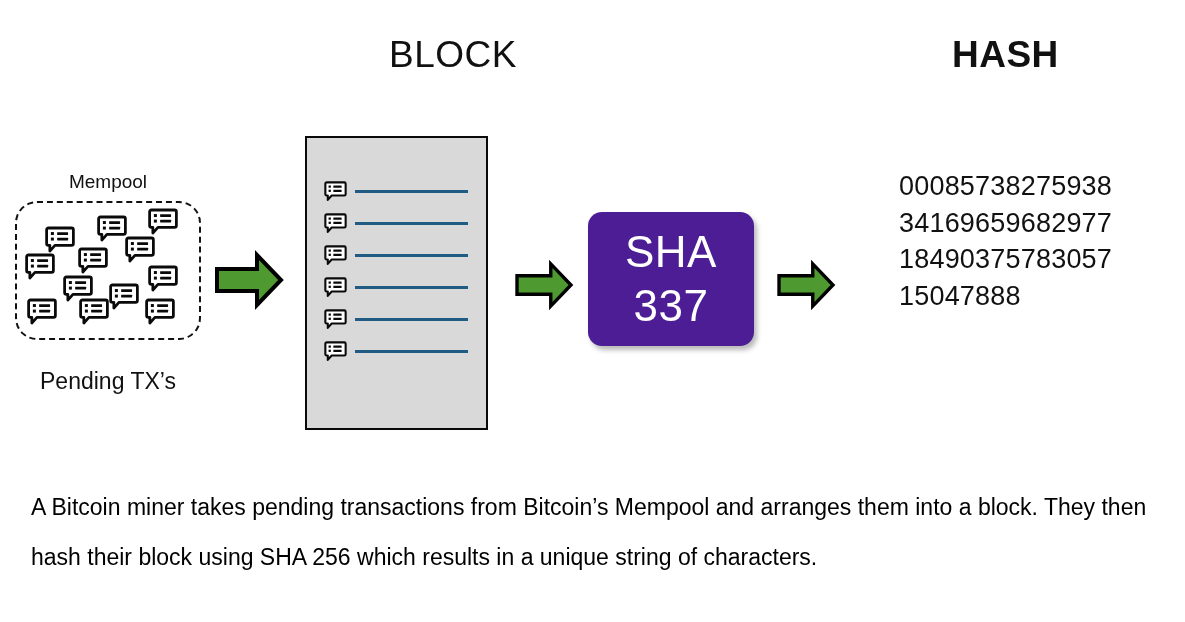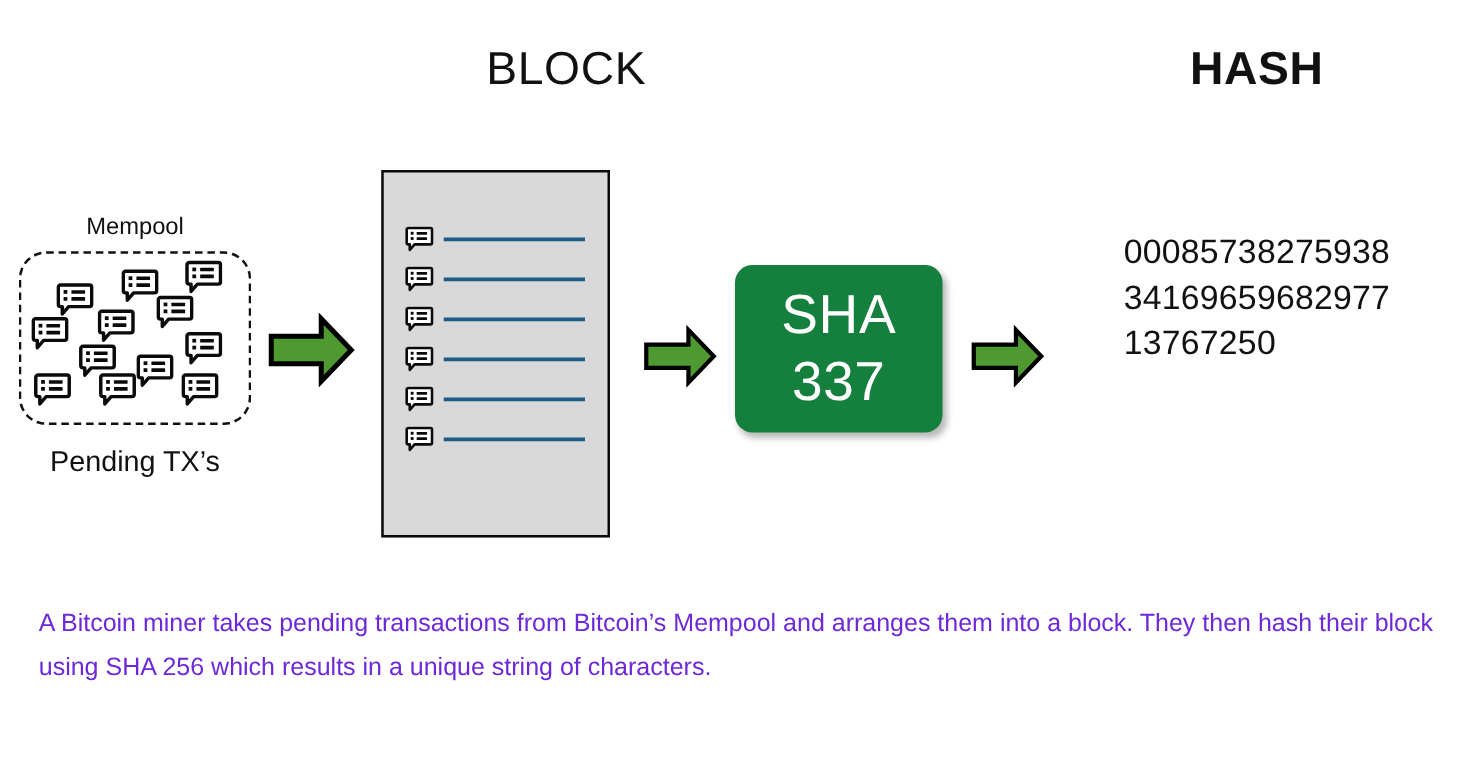--- a/index.html
+++ b/index.html
@@ -34,21 +34,21 @@
   #mempool-box{
     position:relative;
     width:182px;height:135px;
     margin:5px auto 0 auto;
     border:2.5px dashed #111111;
     border-radius:22px;
     background:#ffffff;
   }
   #pending-label{
     text-align:center;font-size:23px;color:#111;
-    margin-top:16px;white-space:nowrap;
+    margin-top:28px;white-space:nowrap;
   }
   .mp-bubble{position:absolute;}
 
   
   .bubble svg{display:block;}
 
   
   .arrow{position:absolute;}
   #arrow-1{left:213px;top:248px;}
   #arrow-2{left:513px;top:258px;}
@@ -75,47 +75,46 @@
   .tx-line{
     width:113px;height:3px;
     background:#1f5b82;
     display:block;
   }
 
   
   #sha-box{
     position:absolute;left:588px;top:212px;
     width:166px;height:134px;
-    background:#15803d;
+    background:#4c1d95;
     border-radius:14px;
     box-shadow:3px 4px 5px rgba(0,0,0,.28);
     display:flex;flex-direction:column;
     align-items:center;justify-content:center;
     color:#ffffff;
   }
   .sha-line{
     font-size:44px;line-height:54px;
     font-weight:400;letter-spacing:.5px;
   }
 
   
   #hash-block{
     position:absolute;left:899px;top:168px;
     font-size:27px;line-height:36.5px;
     color:#111111;letter-spacing:.2px;
     white-space:nowrap;
-    margin-top:15px;
   }
 
   
   #caption{
     position:absolute;left:31px;top:482px;
     width:1130px;
-    font-size:20px;line-height:35px;
-    color:#6d28d9;
+    font-size:23px;line-height:50px;
+    color:#000000;
   }
 </style>
 </head>
 <body>
 
 <div class="stage">
 
   <div class="heading" id="heading-block">BLOCK</div>
   <div class="heading" id="heading-hash">HASH</div>
 
@@ -333,18 +332,19 @@
   <div class="arrow" id="arrow-3">
     <svg width="62" height="54" viewBox="0 0 72 64">
       <polygon points="4,21 44,21 44,7 68,32 44,57 44,43 4,43" fill="#4e9a30" stroke="#000000" stroke-width="4" stroke-linejoin="miter"></polygon>
     </svg>
   </div>
 
   <div id="hash-block">
 
   <div>00085738275938</div>
       <div>34169659682977</div>
-      <div>13767250</div>
+      <div>18490375783057</div>
+      <div>15047888</div>
     </div>
 
   <div id="caption">A Bitcoin miner takes pending transactions from Bitcoin’s Mempool and arranges them into a block. They then hash their block using SHA 256 which results in a unique string of characters.</div>
 
 </div>
 
 </body></html>

